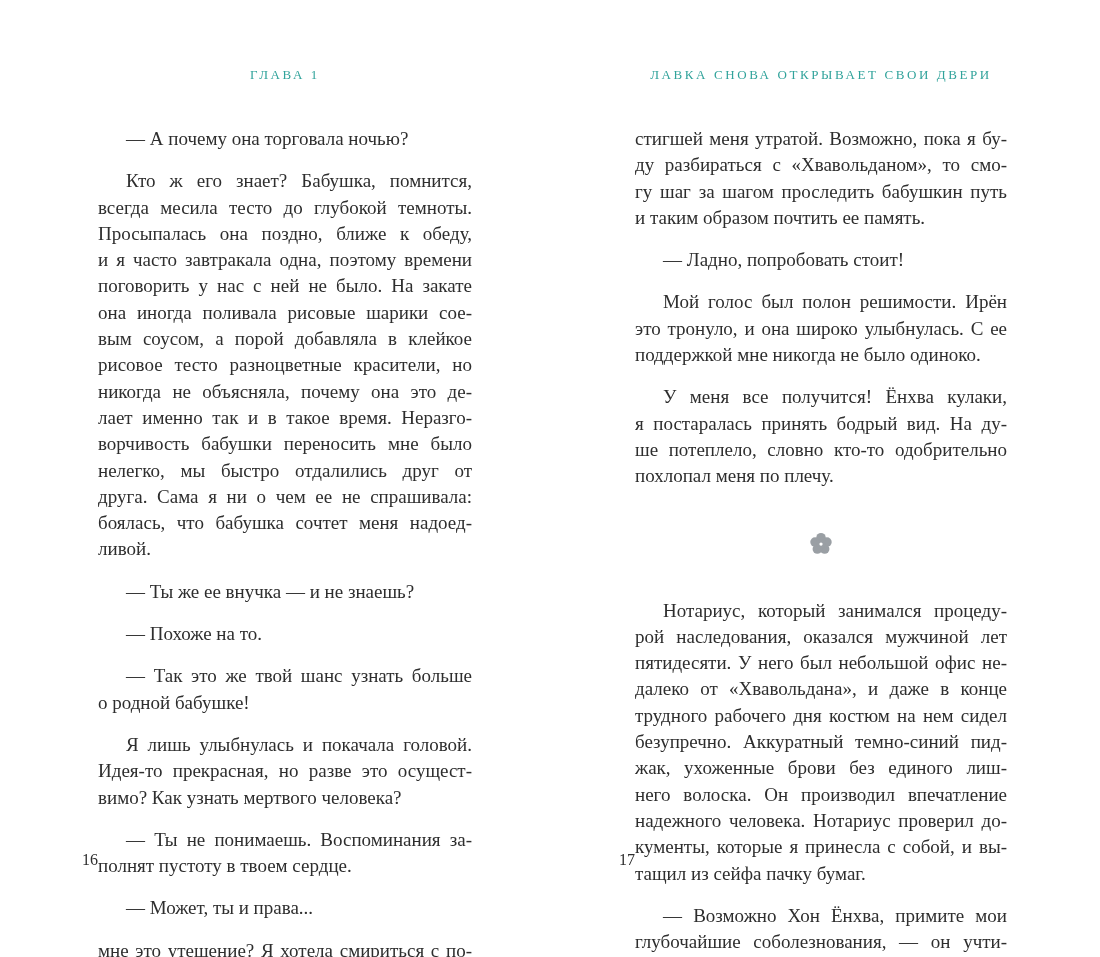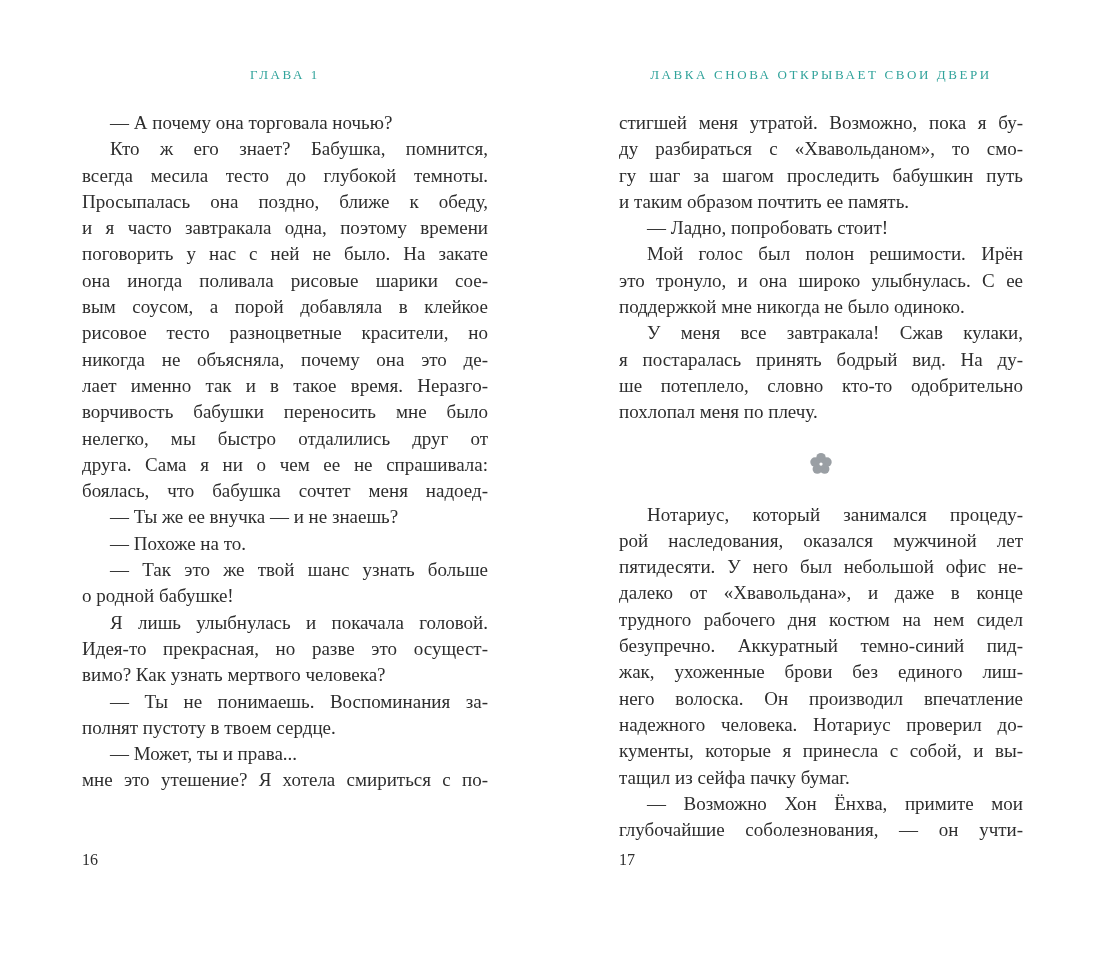--- a/index.html
+++ b/index.html
@@ -27,21 +27,21 @@
     white-space: nowrap;
   }
 
   .body-text {
     position: absolute;
     top: 110px; left: 0; right: 0;
     font-size: 19px;
     line-height: 26.3px;
   }
 
-  .paragraph { margin: 0; }
+  .paragraph { margin: 16px; }
 
   .line {
     text-align: justify;
     text-align-last: left;
   }
   .line.just { text-align-last: justify; }
   .line.indent { padding-left: 28px; }
 
   .ornament {
     height: 76px;
@@ -78,20 +78,21 @@
           <div class="line just">поговорить у нас с ней не было. На закате</div>
           <div class="line just">она иногда поливала рисовые шарики сое-</div>
           <div class="line just">вым соусом, а порой добавляла в клейкое</div>
           <div class="line just">рисовое тесто разноцветные красители, но</div>
           <div class="line just">никогда не объясняла, почему она это де-</div>
           <div class="line just">лает именно так и в такое время. Неразго-</div>
           <div class="line just">ворчивость бабушки переносить мне было</div>
           <div class="line just">нелегко, мы быстро отдалились друг от</div>
           <div class="line just">друга. Сама я ни о чем ее не спрашивала:</div>
           <div class="line just">боялась, что бабушка сочтет меня надоед-</div>
+          <div class="line">ливой.</div>
         </div>
         <div class="paragraph">
           <div class="line indent">— Ты же ее внучка — и не знаешь?</div>
         </div>
         <div class="paragraph">
           <div class="line indent">— Похоже на то.</div>
         </div>
         <div class="paragraph">
           <div class="line just indent">— Так это же твой шанс узнать больше</div>
           <div class="line">о родной бабушке!</div>
@@ -126,21 +127,21 @@
         </div>
         <div class="paragraph">
           <div class="line indent">— Ладно, попробовать стоит!</div>
         </div>
         <div class="paragraph">
           <div class="line just indent">Мой голос был полон решимости. Ирён</div>
           <div class="line just">это тронуло, и она широко улыбнулась. С ее</div>
           <div class="line">поддержкой мне никогда не было одиноко.</div>
         </div>
         <div class="paragraph">
-          <div class="line just indent">У меня все завтракала! Сжав кулаки,</div>
+          <div class="line just indent">У меня все получится! Ёнхва кулаки,</div>
           <div class="line just">я постаралась принять бодрый вид. На ду-</div>
           <div class="line just">ше потеплело, словно кто-то одобрительно</div>
           <div class="line">похлопал меня по плечу.</div>
         </div>
         <div class="ornament">
   <svg width="26" height="26" viewBox="0 0 24 24" fill="currentColor" aria-hidden="true">
     <circle cx="12" cy="6.2" r="4.4"></circle>
     <circle cx="17.5" cy="10.2" r="4.4"></circle>
     <circle cx="15.4" cy="16.7" r="4.4"></circle>
     <circle cx="8.6" cy="16.7" r="4.4"></circle>

